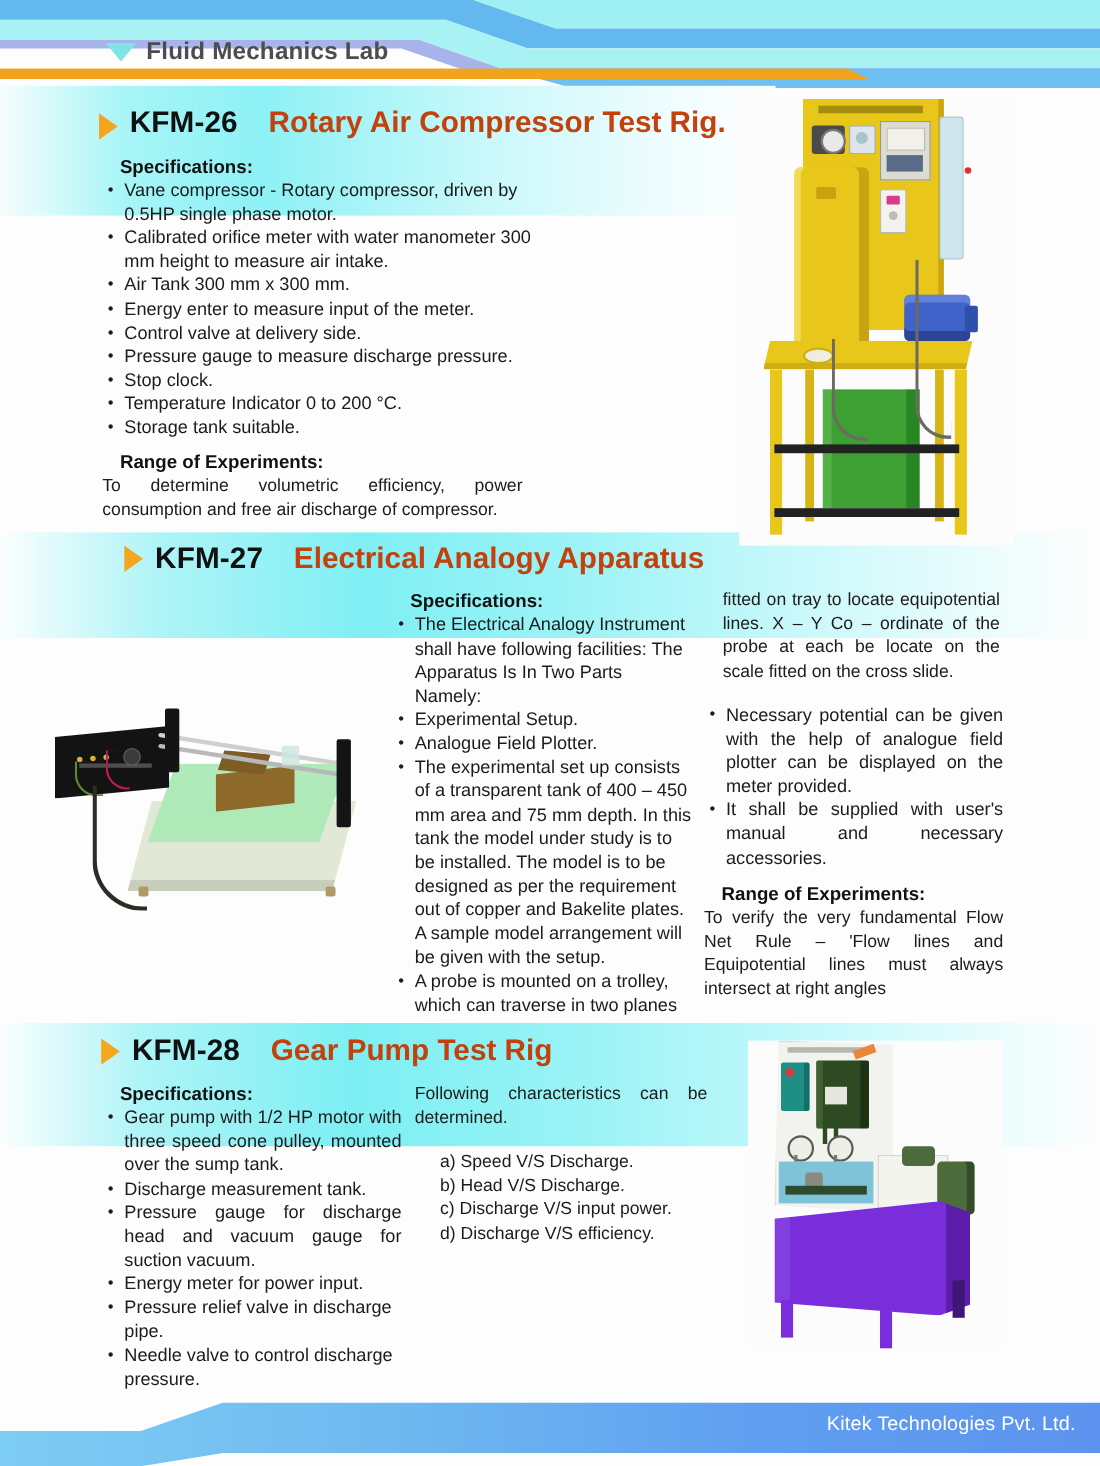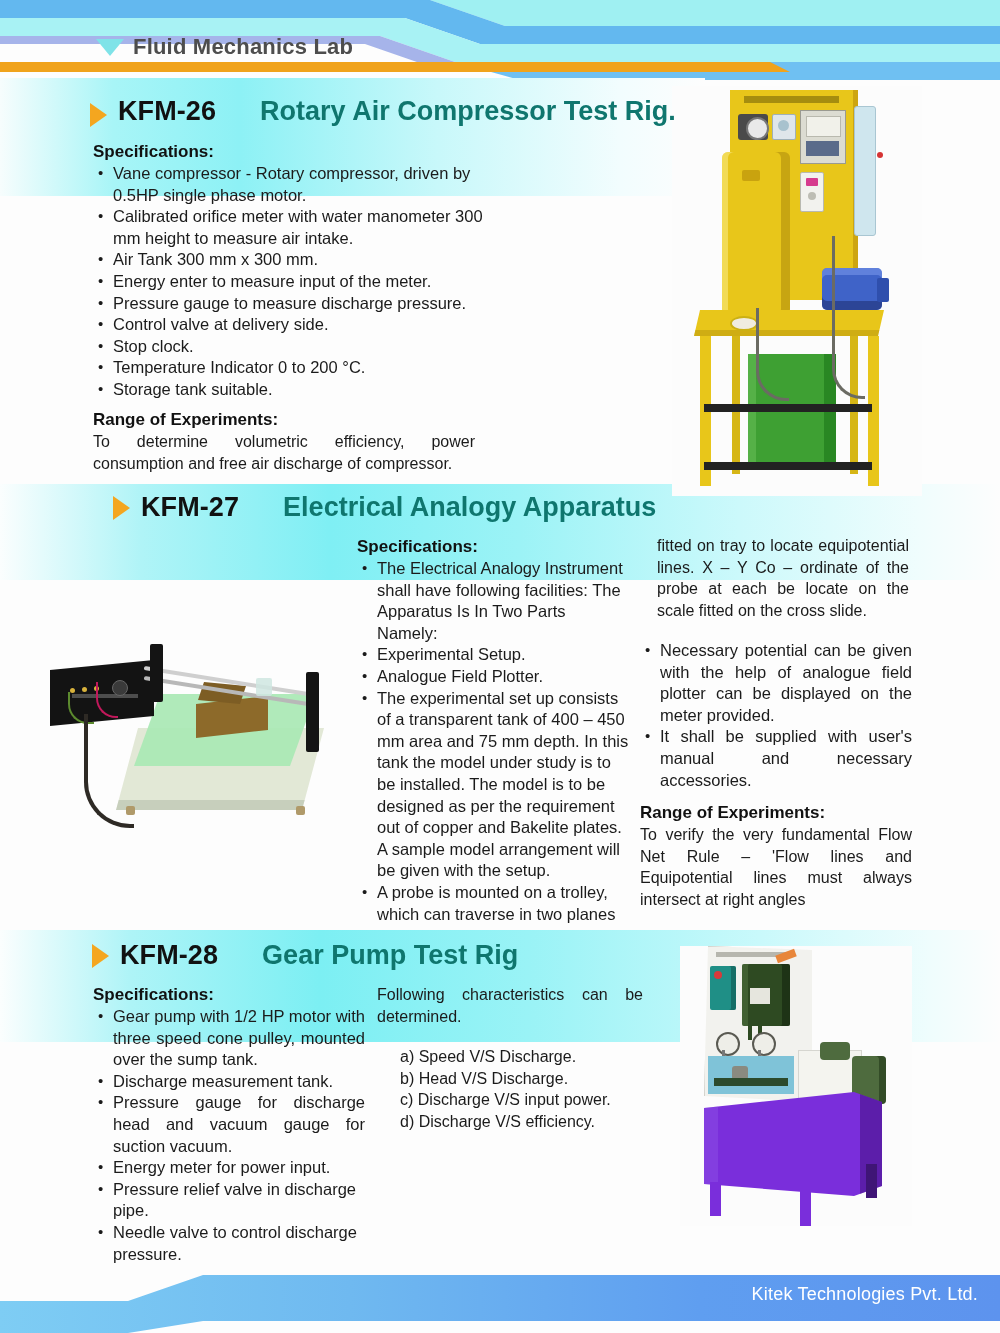--- a/index.html
+++ b/index.html
@@ -44,23 +44,23 @@
        background:linear-gradient(90deg,#fbfefe 0%,#b0f4f7 14%,#7fefF4 33%,#9cf3f6 52%,#ccf9fb 74%,#f0fdfd 92%,#fdfdfd 100%);}
   .cb3{left:0;top:930px;width:1000px;height:112px;
        background:linear-gradient(90deg,#fbfefe 0%,#aef4f7 13%,#7cEFF3 32%,#9af3f6 53%,#c9f9fb 76%,#effdfd 93%,#fdfdfd 100%);}
 
   
   .content{position:relative;z-index:3;}
   .prod-head{position:absolute;display:flex;align-items:center;gap:0;}
   .tri-right{width:0;height:0;border-top:12px solid transparent;border-bottom:12px solid transparent;
              border-left:17px solid #f4a61f;margin-right:11px;}
   .prod-code{font-size:27px;font-weight:bold;color:#111;letter-spacing:.1px;}
-  .prod-title{font-size:27px;font-weight:bold;color:#0f766e;margin-left:44px;}
-
-  .sec-head{font-size:17px;font-weight:bold;color:#111;}
+  .prod-title{font-size:27px;font-weight:bold;color:#c2410c;margin-left:28px;}
+
+  .sec-head{font-size:17px;font-weight:bold;color:#111;margin-left:16px;}
   .body-txt{font-size:16px;line-height:21.6px;color:#1b1b1b;}
   .just{text-align:justify;}
   ul.speclist{margin:0;padding:0;list-style:none;}
   ul.speclist li{position:relative;padding-left:20px;font-size:16.5px;line-height:21.6px;margin:0;}
   ul.speclist li:before{content:"\2022";position:absolute;left:5px;top:-1px;font-size:15px;color:#1b1b1b;}
   ul.speclist li.just{text-align:justify;}
 
   
   .footer-wrap{position:absolute;left:0;top:1253px;width:1000px;height:80px;overflow:hidden;}
   .ft-band{position:absolute;left:0;top:0;width:1000px;height:80px;
@@ -208,22 +208,22 @@
   <span class="prod-title">Rotary Air Compressor Test Rig.</span>
 </div>
 
 <div class="sec-head" style="position:absolute;left:93px;top:142px;">Specifications:</div>
 
 <ul class="speclist" style="position:absolute;left:93px;top:163px;width:420px;">
   <li>Vane compressor - Rotary compressor, driven by 0.5HP single phase motor.</li>
   <li>Calibrated orifice meter with water manometer 300 mm height to measure air intake.</li>
   <li>Air Tank 300 mm x 300 mm.</li>
   <li>Energy enter to measure input of the meter.</li>
+  <li>Control valve at delivery side.</li>
   <li>Pressure gauge to measure discharge pressure.</li>
-  <li>Control valve at delivery side.</li>
   <li>Stop clock.</li>
   <li>Temperature Indicator 0 to 200 °C.</li>
   <li>Storage tank suitable.</li>
 </ul>
 
 <div class="sec-head" style="position:absolute;left:93px;top:410px;">Range of Experiments:</div>
 <div class="body-txt just" style="position:absolute;left:93px;top:431px;width:382px;">To determine volumetric efficiency, power consumption and free air discharge of compressor.</div>
 
 <div class="prod-head" style="left:113px;top:492px;">
   <div class="tri-right"></div>

